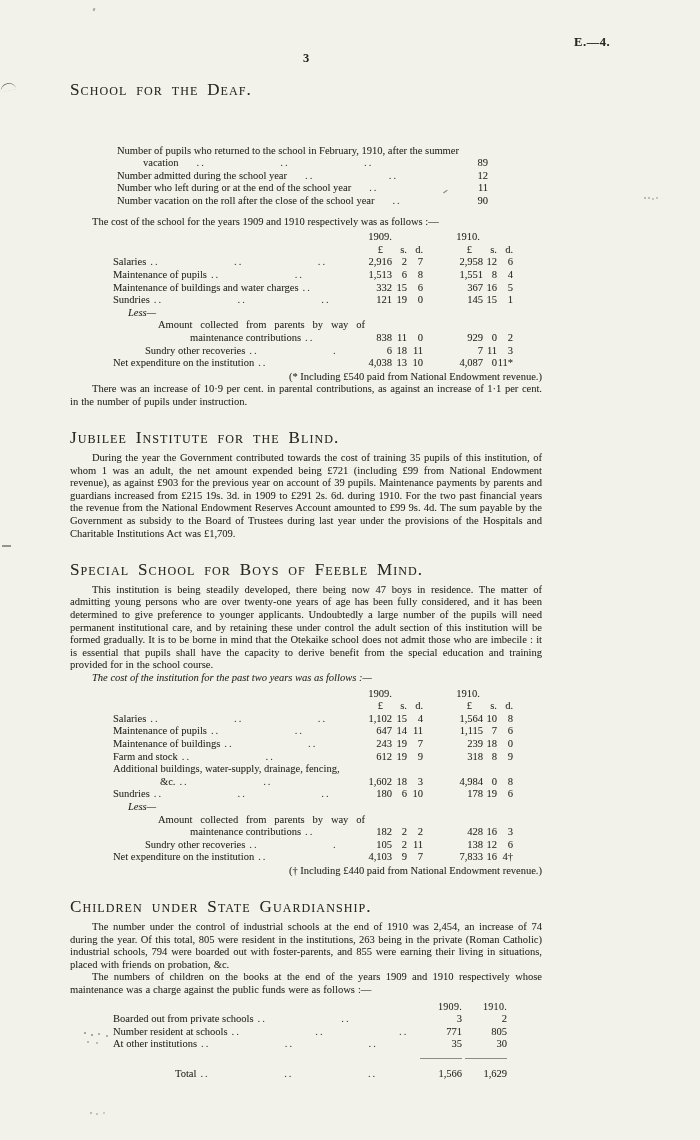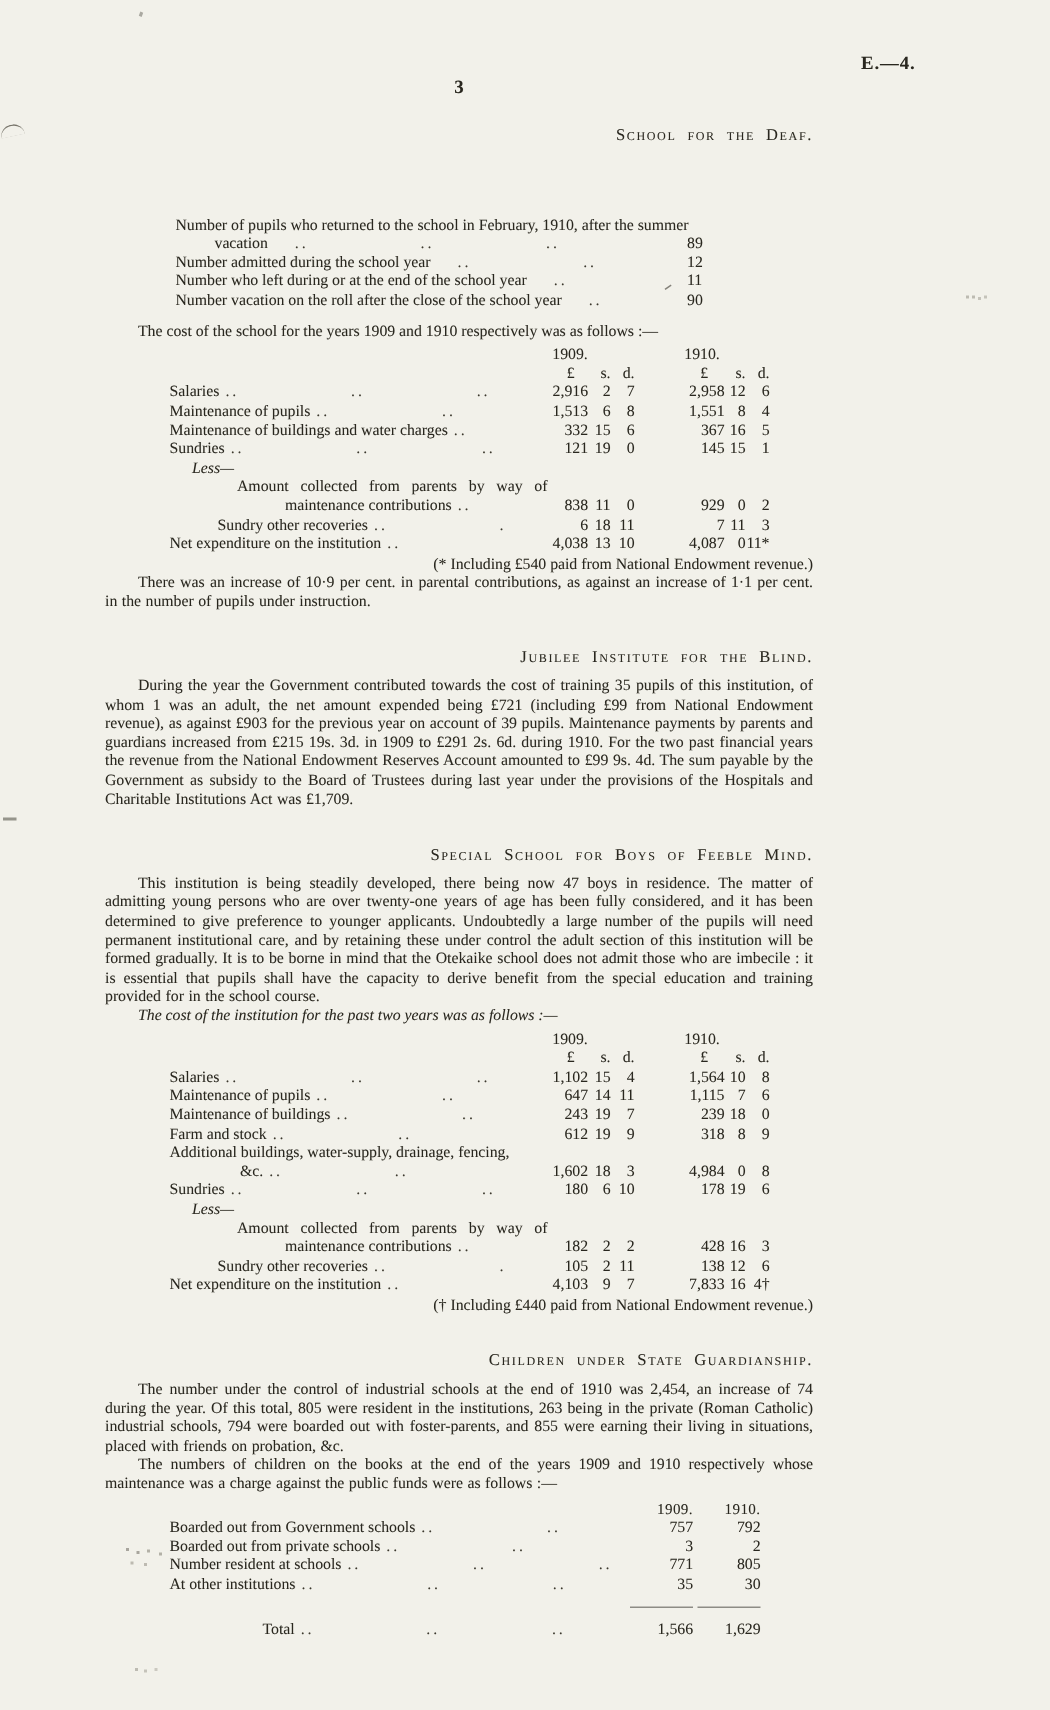--- a/index.html
+++ b/index.html
@@ -8,30 +8,30 @@
     background:#f2f1ea;overflow:hidden;
     font-family:"Liberation Serif","DejaVu Serif",serif;
     font-size:10.5px;line-height:12.6px;color:#29271f;
     text-shadow:0.2px 0.2px 0 rgba(70,64,48,.22);
   }
   .folio{position:absolute;top:52px;left:70px;width:472px;text-align:center;
          font-weight:700;font-size:12.5px;}
   .docref{position:absolute;top:36px;left:574px;font-weight:700;font-size:12.5px;letter-spacing:.6px;}
   .content{position:absolute;top:84px;left:70px;width:472px;}
 
-  .shead{text-align:right;font-variant:small-caps;letter-spacing:1.1px;word-spacing:3.5px;
-         margin:24px 0 7px 0;font-size:11px;}
+  .shead{text-align:left;font-variant:small-caps;letter-spacing:1.1px;word-spacing:3.5px;
+         margin:24px 0 7px 0;font-size:17px;}
   .shead.first{margin-top:0;}
 
   .stats{margin-left:47px;width:371px;margin-top:3px;}
   .statline1{white-space:nowrap;margin-top:48px;}
   .srow{display:flex;align-items:baseline;gap:14px;}
   .slbl{white-space:nowrap;}
   .sind{padding-left:26px;}
-  .sval{width:30px;text-align:left;white-space:nowrap;}
+  .sval{width:30px;text-align:right;white-space:nowrap;}
 
   .intro{text-indent:22px;margin-top:8px;}
   .para{margin:0;text-align:justify;text-indent:22px;word-spacing:.4px;}
 
   .ft{margin-left:43px;width:400px;margin-top:3px;}
   .ftr{display:flex;align-items:baseline;}
   .lbl{white-space:nowrap;}
   .lead{flex:1 1 0;overflow:hidden;white-space:nowrap;padding:0 4px;color:#3c392e;}
   .lead::after{content:"..    ..    ..    ..    ..    ..    ..    ..    ..    ..    ..";
                white-space:pre;letter-spacing:2px;word-spacing:14px;}
@@ -338,26 +338,20 @@
     <p class="para">The number under the control of industrial schools at the end of 1910 was 2,454, an increase of 74 during the year.  Of this total, 805 were resident in the institutions, 263 being in the private (Roman Catholic) industrial schools, 794 were boarded out with foster-parents, and 855 were earning their living in situations, placed with friends on probation, &amp;c.</p>
     <p class="para">The numbers of children on the books at the end of the years 1909 and 1910 respectively whose maintenance was a charge against the public funds were as follows :—</p>
 
     <div class="ch">
       <div class="chr">
         <span class="sp"></span>
         <span class="ca chy">1909.</span>
         <span class="cb chy">1910.</span>
       </div>
       <div class="chr">
-        <span class="lbl">Boarded out from Government schools</span>
-        <span class="lead"></span>
-        <span class="ca">757</span>
-        <span class="cb">792</span>
-      </div>
-      <div class="chr">
         <span class="lbl">Boarded out from private schools</span>
         <span class="lead"></span>
         <span class="ca">3</span>
         <span class="cb">2</span>
       </div>
       <div class="chr">
         <span class="lbl">Number resident at schools</span>
         <span class="lead"></span>
         <span class="ca">771</span>
         <span class="cb">805</span>

